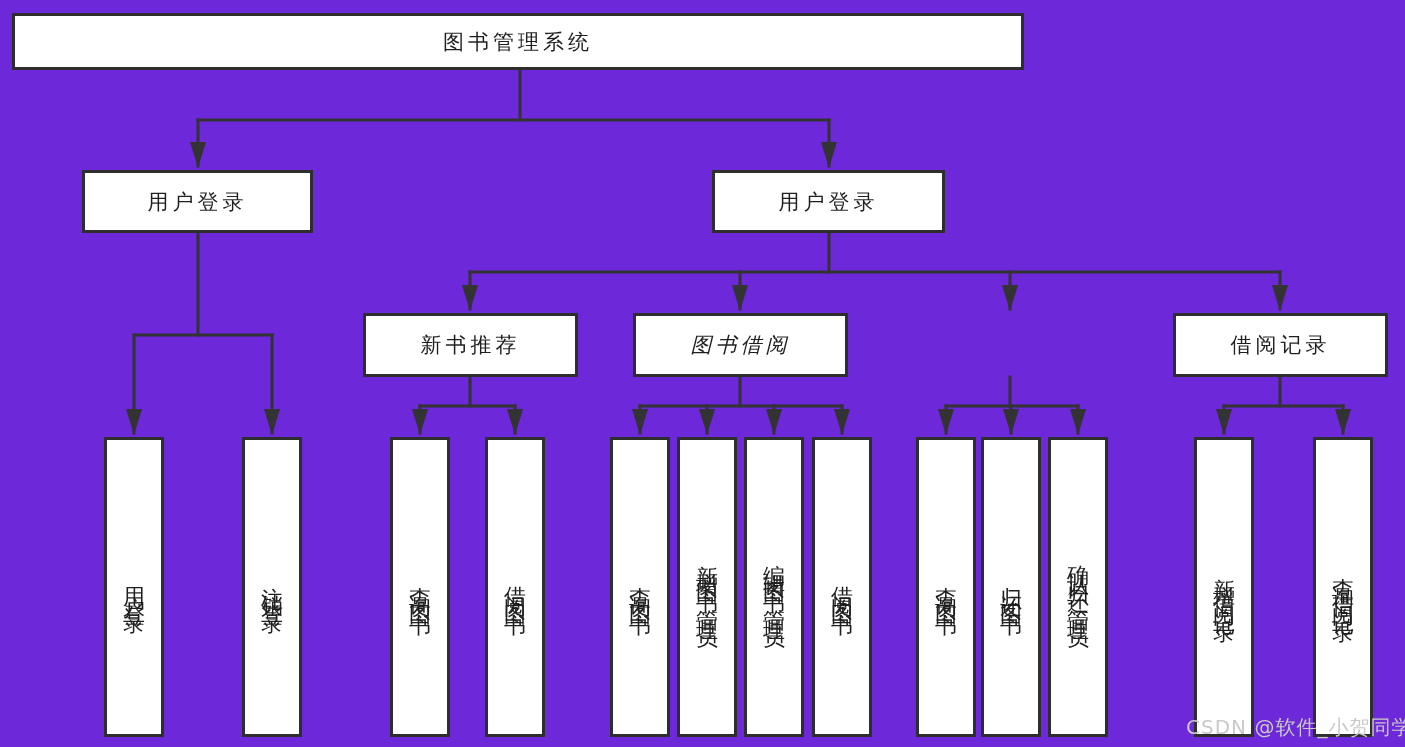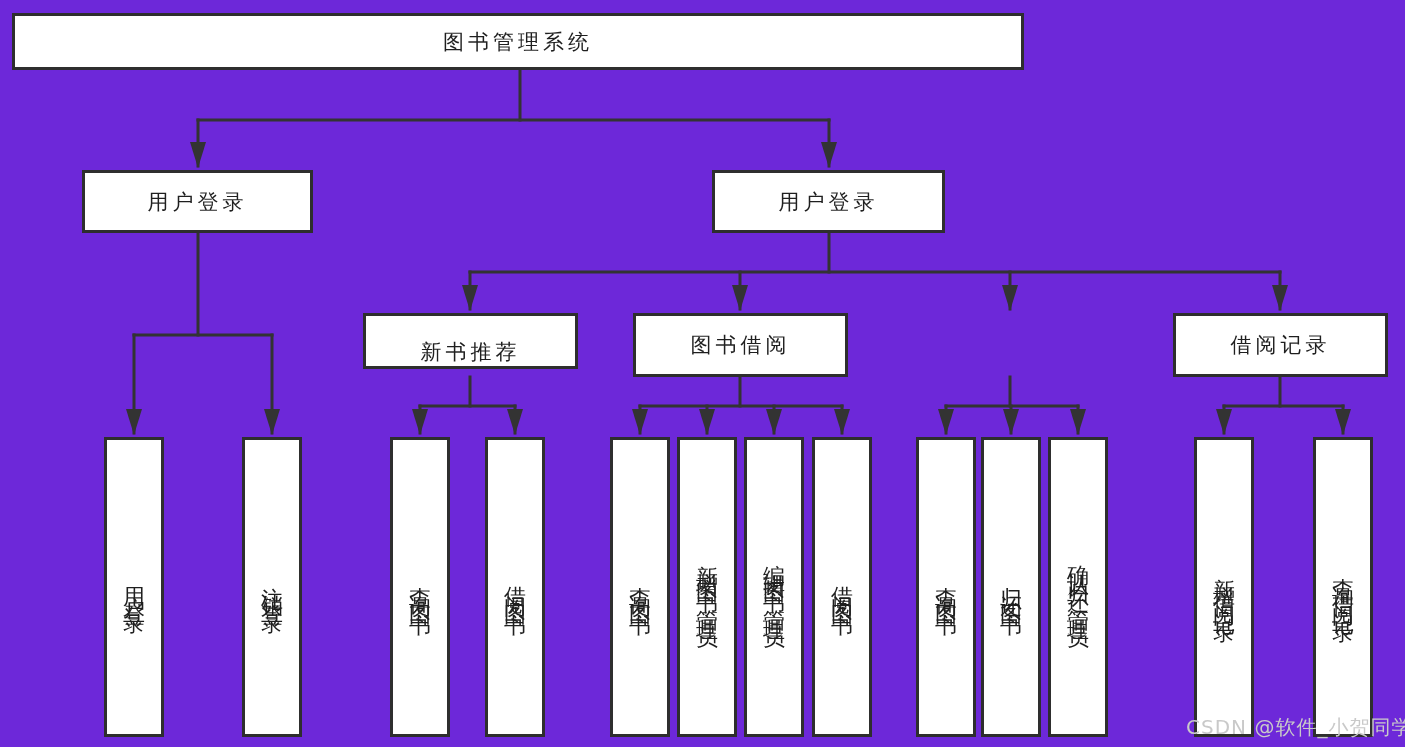--- a/index.html
+++ b/index.html
@@ -44,22 +44,22 @@
     font-size: 20px;
     letter-spacing: 1px;
     color: #c9c9c9;
     z-index: 5;
     white-space: nowrap;
   }
   
   #n-root { left: 12px;   top: 13px;  width: 1012px; height: 57px; }
   #n-l2a  { left: 82px;   top: 170px; width: 231px;  height: 63px; }
   #n-l2b  { left: 712px;  top: 170px; width: 233px;  height: 63px; }
-  #n-l3a  { left: 363px;  top: 313px; width: 215px;  height: 56px; align-items: flex-end; }
-  #n-l3b  { left: 633px;  top: 313px; width: 215px;  height: 64px; }
+  #n-l3a  { left: 363px;  top: 313px; width: 215px;  height: 64px; }
+  #n-l3b  { left: 633px;  top: 313px; width: 215px;  height: 64px; font-style: italic; }
   #n-l3c  { left: 903px;  top: 313px; width: 215px;  height: 64px; }
   #n-l3d  { left: 1173px; top: 313px; width: 215px;  height: 64px; }
   .leaf { top: 437px; width: 60px; height: 300px; }
   #lf-a1 { left: 104px; }  #lf-a2 { left: 242px; }
   #lf-b1 { left: 390px; }  #lf-b2 { left: 485px; }
   #lf-c1 { left: 610px; }  #lf-c2 { left: 677px; }
   #lf-c3 { left: 744px; }  #lf-c4 { left: 812px; }
   #lf-d1 { left: 916px; }  #lf-d2 { left: 981px; }  #lf-d3 { left: 1048px; }
   #lf-e1 { left: 1194px; } #lf-e2 { left: 1313px; }
 </style>

